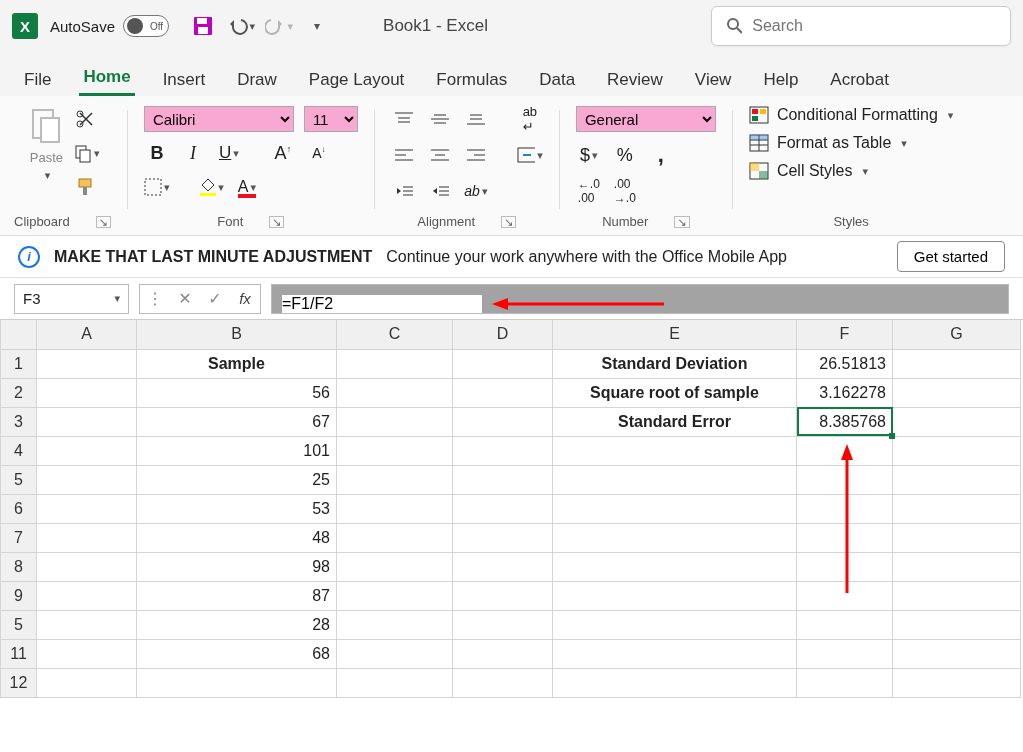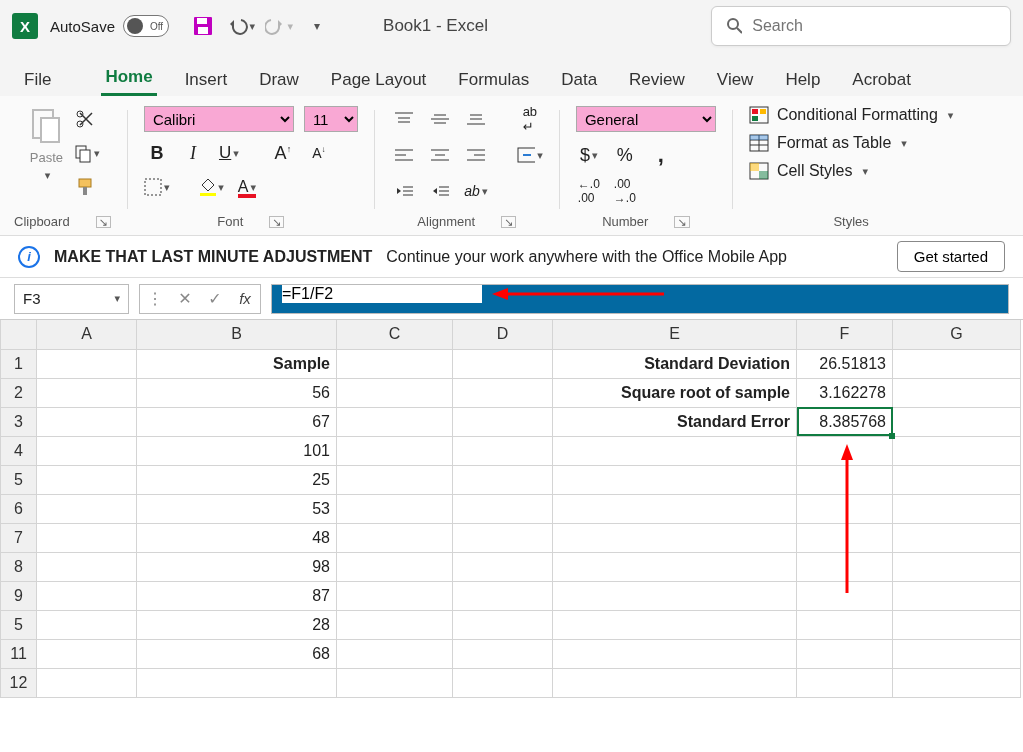--- a/index.html
+++ b/index.html
@@ -15,21 +15,21 @@
 .toggle .txt { font-size: 10px; position: absolute; right: 5px; color:#555;}
 .qat { display: flex; align-items: center; gap: 10px; margin-left: 8px; }
 .qat-btn { width: 28px; height: 28px; display: flex; align-items: center; justify-content: center; background: transparent; border: none; cursor: pointer; }
 .title-text { margin-left: 40px; font-size: 17px; color: #444; }
 .searchbox { margin-left: auto; display: flex; align-items: center; width: 300px; height: 40px; border: 1px solid #ccc; border-radius: 6px; background: #fff; padding: 0 14px; gap: 10px; box-shadow: 0 1px 3px rgba(0,0,0,0.05);}
 .searchbox input { border: none; outline: none; font-size: 16px; width: 100%; color:#777;}
 
 
 .tabs { display: flex; align-items: end; height: 44px; background: #f4f4f4; padding: 0 20px; gap: 24px; font-size: 17px; }
 .tab { cursor: pointer; padding: 6px 4px; color: #333; }
-.tab.active { color: #107c41; border-bottom: 3px solid #107c41; font-weight: 600; margin-left: 22px; }
+.tab.active { color: #107c41; border-bottom: 3px solid #107c41; font-weight: 600; }
 
 
 .ribbon { display: flex; background: #fafafa; border-bottom: 1px solid #ddd; height: 140px; padding: 8px 14px 0 14px; gap: 14px; }
 .group { display: flex; flex-direction: column; align-items: center; }
 .group-body { flex: 1; display: flex; align-items: flex-start; gap: 6px; padding-top: 2px;}
 .group-label { font-size: 13px; color: #555; padding: 4px 0 6px 0; display: flex; align-items: center; gap: 26px;}
 .group-launcher { font-size: 11px; color:#666; border:1px solid #bbb; padding:0 2px; line-height:10px;}
 .divider { width: 1px; background: #ddd; margin: 6px 2px 26px 2px; }
 .big-btn { display: flex; flex-direction: column; align-items: center; gap: 4px; cursor: pointer; font-size: 13px; color:#888; padding: 0 4px;}
 .subcol { display: flex; flex-direction: column; gap: 8px; align-items: center; }
@@ -46,33 +46,33 @@
 .notice .info-icon { width:22px; height:22px; border:2px solid #1a73e8; border-radius:50%; display:flex; align-items:center; justify-content:center; color:#1a73e8; font-style:italic; font-weight:bold; font-size:13px;}
 .notice .strong { font-weight:700; }
 .notice button { margin-left:auto; border:1px solid #888; background:#fff; padding:6px 16px; font-size:15px; border-radius:4px; cursor:pointer;}
 
 
 .fbar { display:flex; align-items:center; height:42px; padding:6px 14px; gap:10px; border-bottom:1px solid #ccc;}
 .namebox { width:115px; height:30px; border:1px solid #bbb; display:flex; align-items:center; padding:0 8px; font-size:15px; justify-content:space-between; background:#fff;}
 .fx-btns { display:flex; align-items:center; border:1px solid #bbb; height:30px; background:#fff;}
 .fx-btns span { width:30px; display:flex; align-items:center; justify-content:center; color:#888; cursor:pointer; font-size:16px;}
 .fx-btns .fx { font-style:italic; color:#444; font-size:15px;}
-.formula-input { flex:1; height:30px; border:1px solid #bbb; padding:0 10px; font-size:16px; background:#0369a1; display:flex; align-items:flex-start;}
+.formula-input { flex:1; height:30px; border:1px solid #bbb; padding:0 10px; font-size:16px; background:#a3a3a3; display:flex; align-items:flex-end;}
 .formula-input input { border:none; outline:none; font-size:16px; width:200px;}
 
 
 .sheet { position:relative; }
 .grid { border-collapse:collapse; table-layout:fixed; }
 .grid th, .grid td { border:1px solid #d4d4d4; height:29px; font-size:16px; padding:0 6px; }
 .grid thead th { background:#f0f0f0; font-weight:400; color:#333; text-align:center; border-top:none;}
 .grid .rh { background:#f0f0f0; text-align:center; font-weight:400; width:36px; color:#333;}
 .grid .corner { background:#f0f0f0; width:36px;}
 .colA { width:100px;} .colB { width:200px;} .colC { width:116px;} .colD { width:100px;} .colE { width:244px;} .colF { width:96px;} .colG { width:128px;}
 .r-align { text-align:right;margin-left:12px; }
-.l-align { text-align:right;margin-left:26px; }
+.l-align { text-align:center;margin-left:26px; }
 .bold { font-weight:700; }
 .selected-cell { outline:2px solid #107c41; outline-offset:-2px; position:relative;}
 .selected-cell::after { content:""; position:absolute; right:-3px; bottom:-3px; width:6px; height:6px; background:#107c41;}
 .col-sel { background:#e4efe8;}
 
 
 .arrow-svg { position:absolute; pointer-events:none; }
 
 </style>
 </head>

